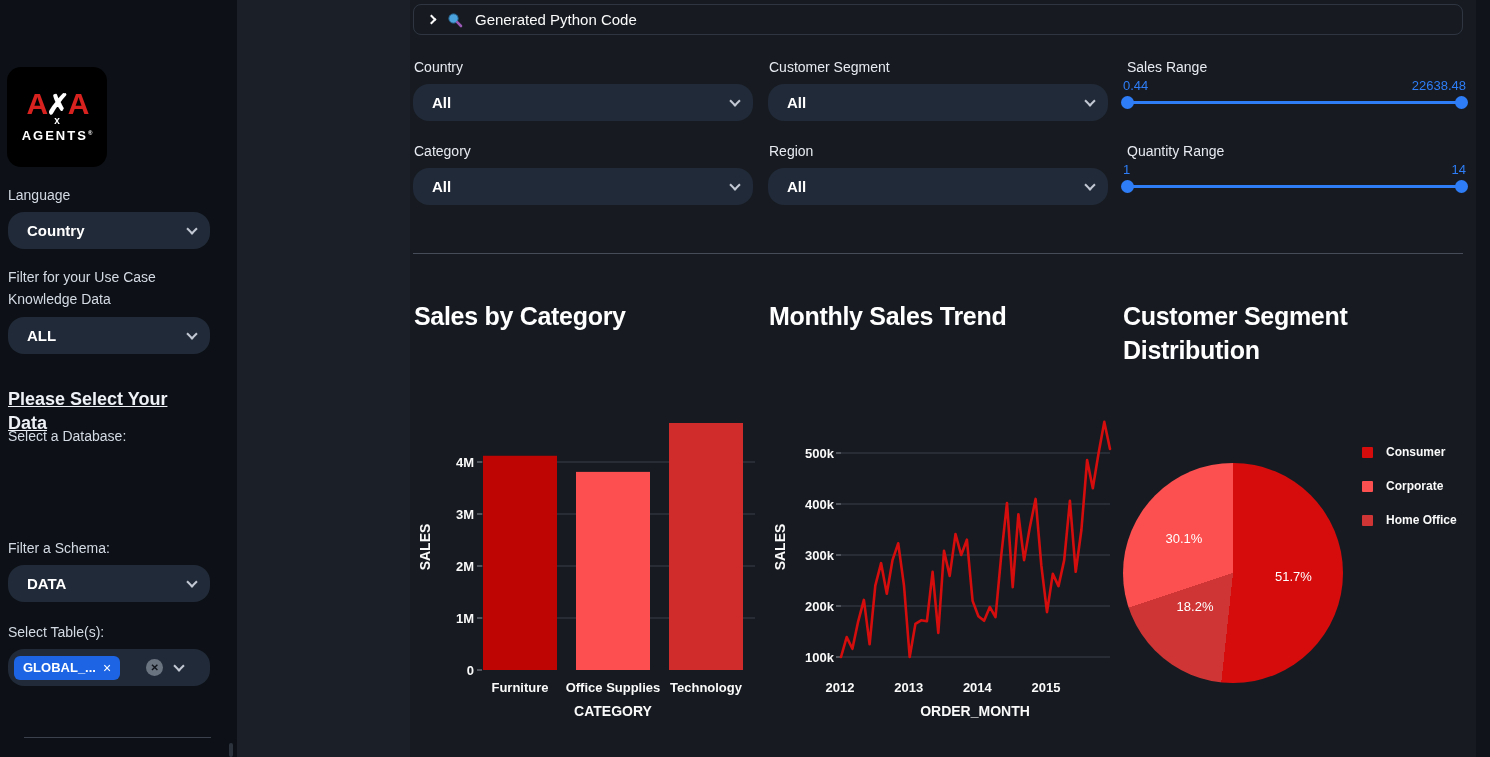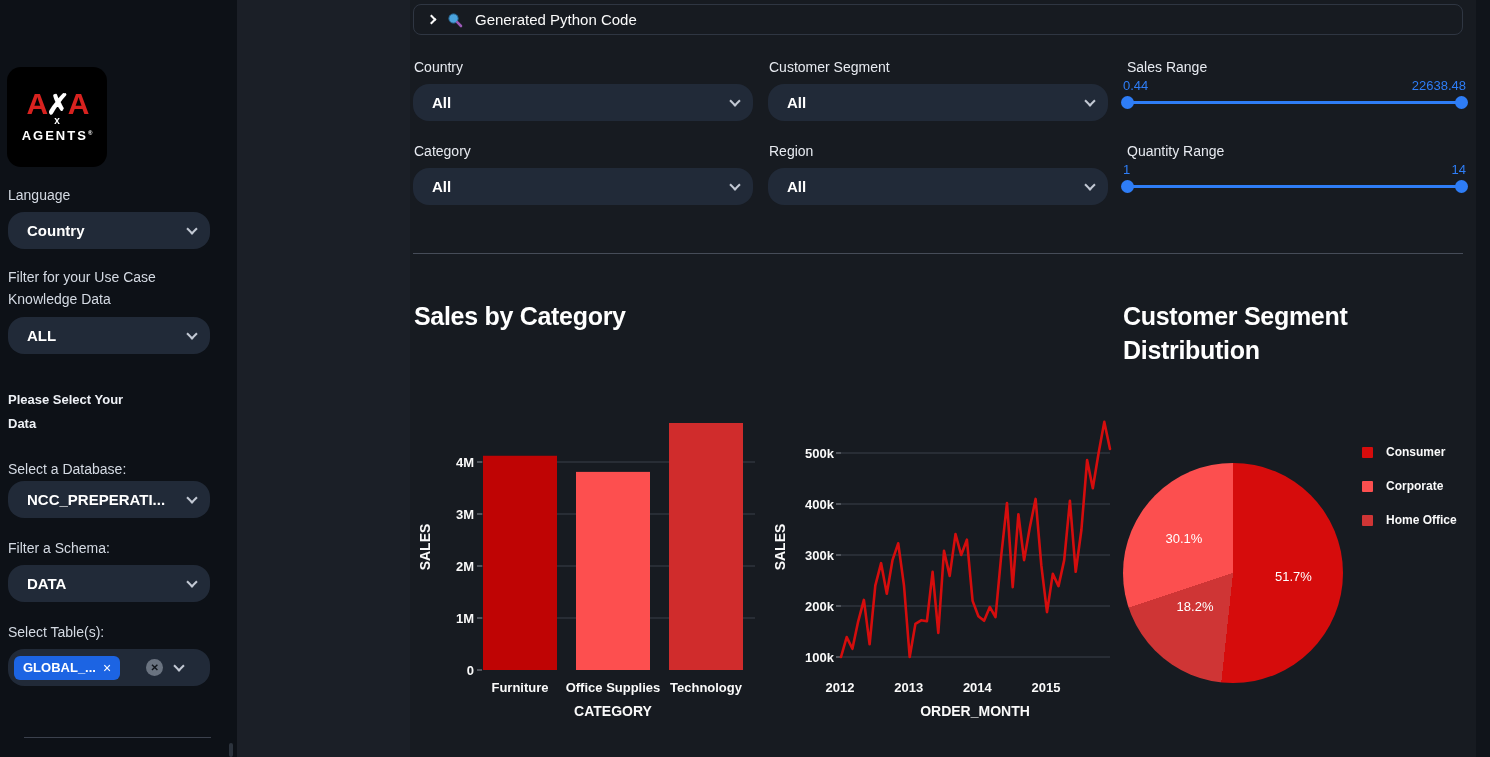--- a/index.html
+++ b/index.html
@@ -12,21 +12,21 @@
   .logo { position:absolute; left:7px; top:67px; width:100px; height:100px; background:#000;
           border-radius:14px; display:flex; flex-direction:column; align-items:center;
           justify-content:center; text-align:center; }
   .logo-row1 { font-weight:800; font-size:30px; line-height:26px; color:#d8221f; letter-spacing:-2px; }
   .logo-x   { color:#fff; font-size:28px; }
   .logo-row2 { color:#fff; font-weight:700; font-size:10px; line-height:10px; margin-top:-2px; }
   .logo-row3 { color:#fff; font-weight:700; font-size:13px; letter-spacing:2px; margin-top:2px; }
   .logo-reg { font-size:6px; vertical-align:super; letter-spacing:0; }
 
   .side-label { position:absolute; left:8px; color:#d4dae3; font-size:14px; }
-  .side-h2 { position:absolute; left:8px; color:#eef1f6; font-size:13px; font-weight:700; line-height:23px; }
+  .side-h2 { position:absolute; left:8px; color:#eef1f6; font-size:18px; font-weight:700; line-height:23px;text-decoration:underline; }
 
   .sel { position:absolute; height:37px; border-radius:16px; background:#212a38; display:flex;
          align-items:center; padding:0 14px 0 19px; cursor:pointer; }
   .sel-val { color:#fff; font-weight:700; font-size:15px; flex:1; white-space:nowrap; overflow:hidden; }
   .chev { width:8px; height:8px; border-right:2px solid #c3c9d4; border-bottom:2px solid #c3c9d4;
           transform:rotate(45deg); margin-top:-4px; flex:none; }
   .side-divider { position:absolute; left:24px; top:737px; width:187px; height:1px; background:#3b414d; }
   .side-scroll { position:absolute; left:229px; top:743px; width:4px; height:14px; border-radius:2px; background:#2c333d; }
 
   .multi { padding-left:6px; }
@@ -92,25 +92,21 @@
   <div class="side-label" style="top:269px">Filter for your Use Case</div>
   <div class="side-label" style="top:291px">Knowledge Data</div>
   <div class="sel" style="left:8px; top:317px; width:202px">
     <span class="sel-val">ALL</span>
     <span class="chev"></span>
   </div>
 
   <div class="side-h2" style="top:388px">Please Select Your</div>
   <div class="side-h2" style="top:412px">Data</div>
 
-  <div class="side-label" style="top:461px">Select a Database:</div>
-  <div class="sel" style="left:8px; top:481px; width:202px">
-    <span class="sel-val">NCC_PREPERATI...</span>
-    <span class="chev"></span>
-  </div>
+  <div class="side-label" style="top:428px">Select a Database:</div>
 
   <div class="side-label" style="top:540px">Filter a Schema:</div>
   <div class="sel" style="left:8px; top:565px; width:202px">
     <span class="sel-val">DATA</span>
     <span class="chev"></span>
   </div>
 
   <div class="side-label" style="top:624px">Select Table(s):</div>
   <div class="sel multi" style="left:8px; top:649px; width:202px">
     <span class="chip">
@@ -209,20 +205,21 @@
         <rect x="256" y="168.00000000000003" width="74" height="246.99999999999997" fill="#d02c2c"></rect>
         <text x="107" y="437" fill="#fafafa" font-size="13" font-weight="600" text-anchor="middle">Furniture</text>
         <text x="200" y="437" fill="#fafafa" font-size="13" font-weight="600" text-anchor="middle">Office Supplies</text>
         <text x="293" y="437" fill="#fafafa" font-size="13" font-weight="600" text-anchor="middle">Technology</text>
         <text x="200" y="461" fill="#fafafa" font-size="14" font-weight="700" text-anchor="middle">CATEGORY</text>
         <text x="0" y="0" fill="#fafafa" font-size="14" font-weight="700" text-anchor="middle" transform="translate(17,292) rotate(-90)">SALES</text>
       </svg>
   </div>
 
   <div class="chart-col" style="left:358px">
+    <div class="chart-title">Monthly Sales Trend</div>
     <svg id="line-svg" class="chart-svg" viewBox="0 0 350 470">
         <line x1="73" y1="402" x2="342" y2="402" stroke="#3a404b" stroke-width="1"></line>
         <line x1="68" y1="402" x2="73" y2="402" stroke="#8b9099" stroke-width="1"></line>
         <text x="66" y="406.5" fill="#fafafa" font-size="13" font-weight="600" text-anchor="end">100k</text>
         <line x1="73" y1="351" x2="342" y2="351" stroke="#3a404b" stroke-width="1"></line>
         <line x1="68" y1="351" x2="73" y2="351" stroke="#8b9099" stroke-width="1"></line>
         <text x="66" y="355.5" fill="#fafafa" font-size="13" font-weight="600" text-anchor="end">200k</text>
         <line x1="73" y1="300" x2="342" y2="300" stroke="#3a404b" stroke-width="1"></line>
         <line x1="68" y1="300" x2="73" y2="300" stroke="#8b9099" stroke-width="1"></line>
         <text x="66" y="304.5" fill="#fafafa" font-size="13" font-weight="600" text-anchor="end">300k</text>

